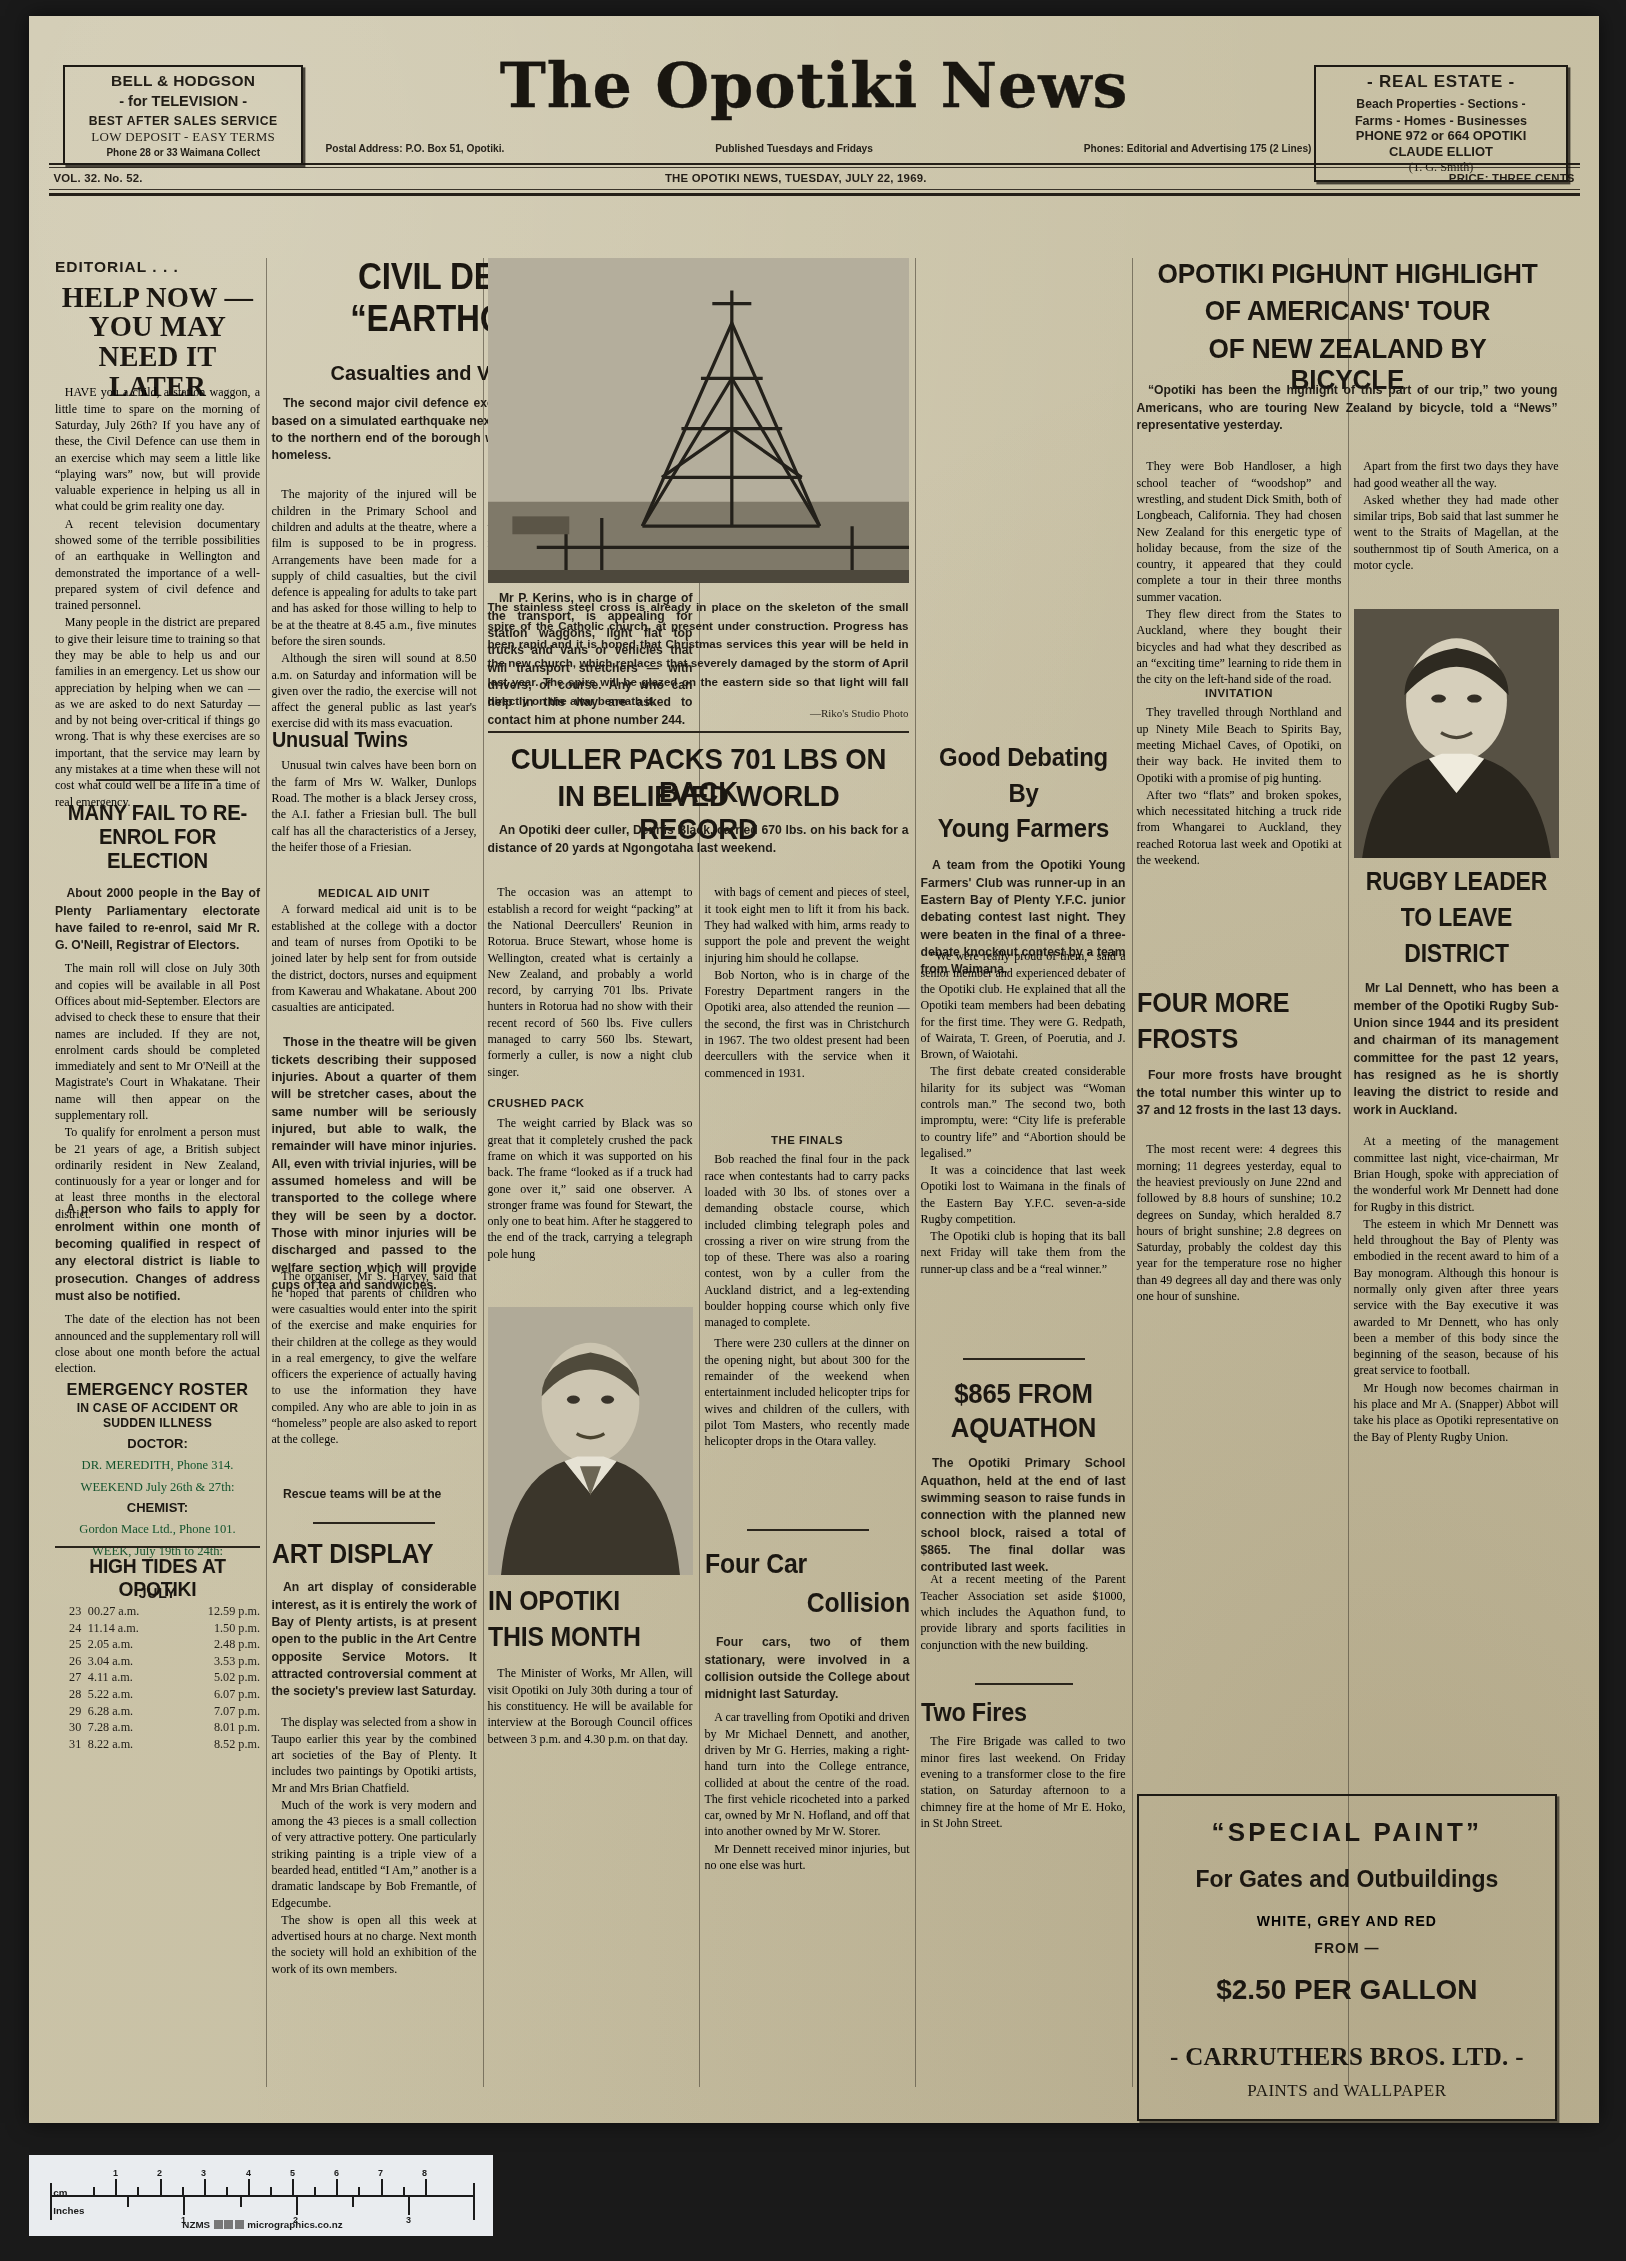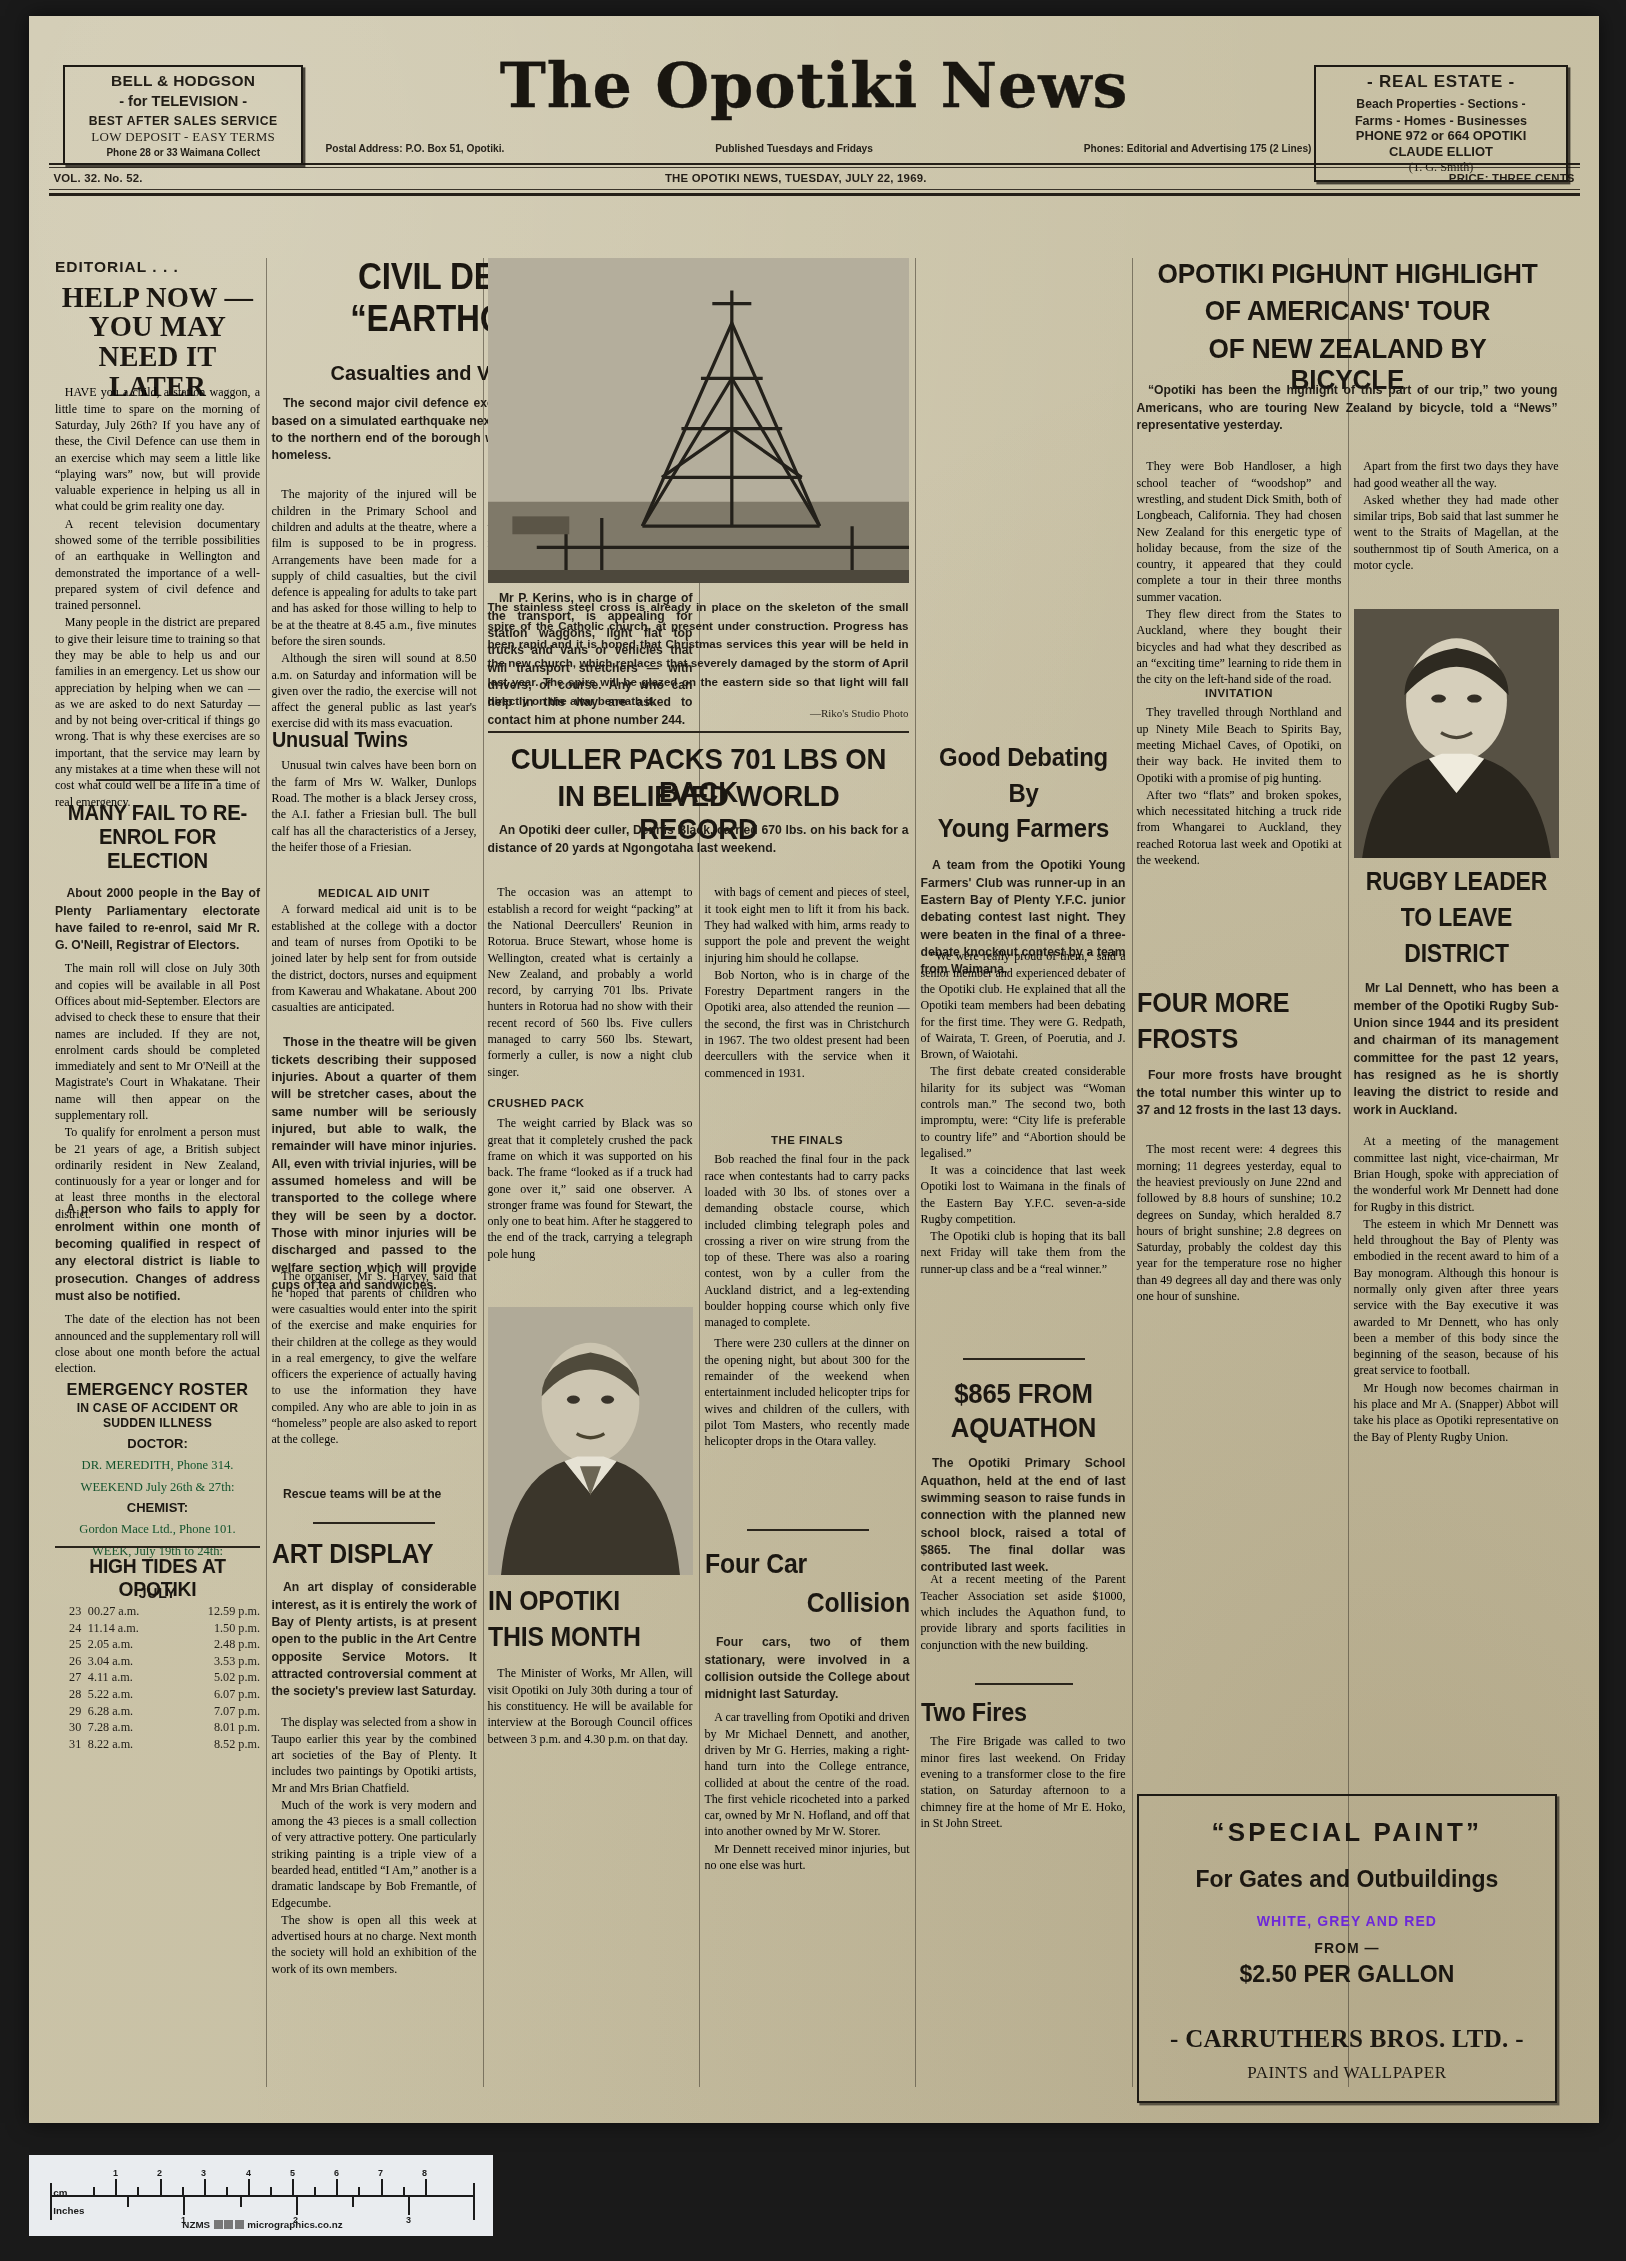--- a/index.html
+++ b/index.html
@@ -82,25 +82,25 @@
           position:relative;overflow:hidden;}
 
   
   .bigad{border:2.4px solid #1d1a14;padding:21px 11.4px 18px;text-align:center;margin-top:9.8px;
         box-shadow:2.4px 2.4px 0 rgba(25,22,16,.6);}
   .bigad .t1{font-family:"Liberation Sans",sans-serif;font-weight:bold;font-size:26px;
         letter-spacing:3.3px;color:#1b1711;}
   .bigad .t2{font-family:"Liberation Sans",sans-serif;font-weight:bold;font-size:23px;
         color:#1b1711;margin-top:18px;}
   .bigad .t3{font-family:"Liberation Sans",sans-serif;font-weight:bold;font-size:14px;
-        letter-spacing:1.1px;color:#6d28d9;margin-top:19.5px;}
+        letter-spacing:1.1px;color:#000000;margin-top:19.5px;}
   .bigad .t4{font-family:"Liberation Sans",sans-serif;font-weight:bold;font-size:14px;
         letter-spacing:1px;color:#1b1711;margin-top:11.4px;}
-  .bigad .t5{font-family:"Liberation Sans",sans-serif;font-weight:bold;font-size:23px;
-        color:#1b1711;margin-top:5px;}
+  .bigad .t5{font-family:"Liberation Sans",sans-serif;font-weight:bold;font-size:28px;
+        color:#1b1711;margin-top:18px;}
   .bigad .t6{font-family:"Liberation Serif",serif;font-weight:bold;font-size:25px;
         color:#1b1711;margin-top:37px;letter-spacing:0.3px;}
   .bigad .t7{font-family:"Liberation Serif",serif;font-size:17px;color:#1b1711;
         margin-top:9.8px;letter-spacing:0.5px;}
 
   
   .roster{margin-top:8.1px;}
   .r-h1{font-family:"Liberation Sans",sans-serif;font-weight:bold;font-size:16.3px;
         text-align:center;letter-spacing:0.3px;color:#1b1711;}
   .r-h2{font-family:"Liberation Sans",sans-serif;font-weight:bold;font-size:12.2px;

